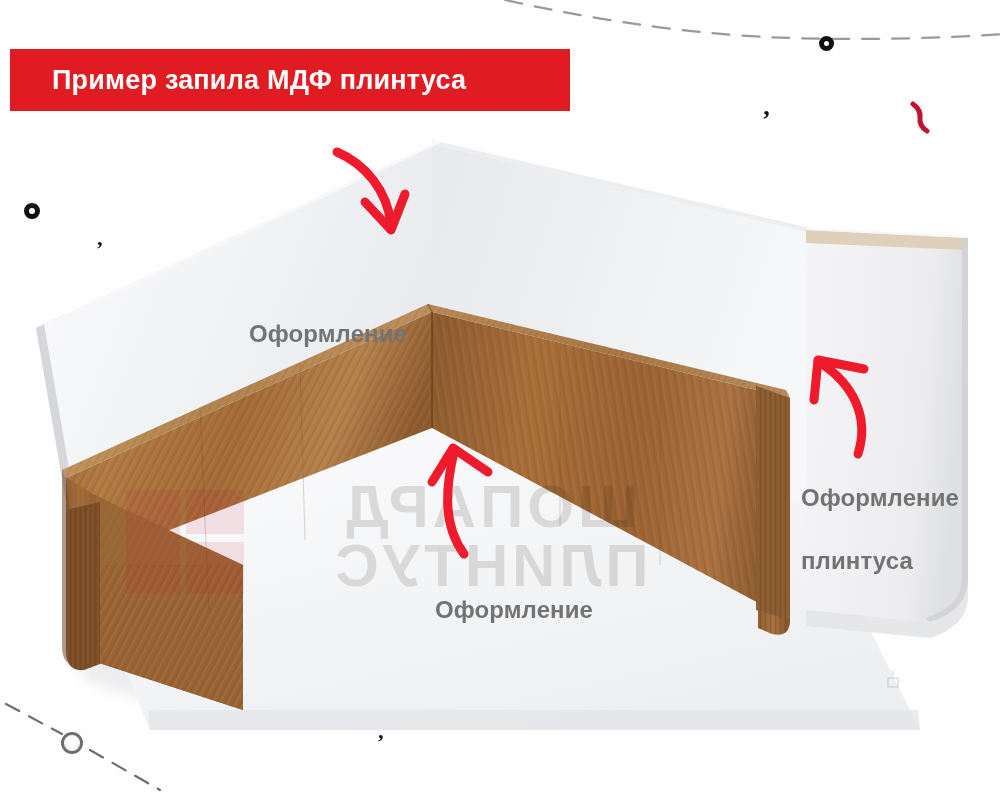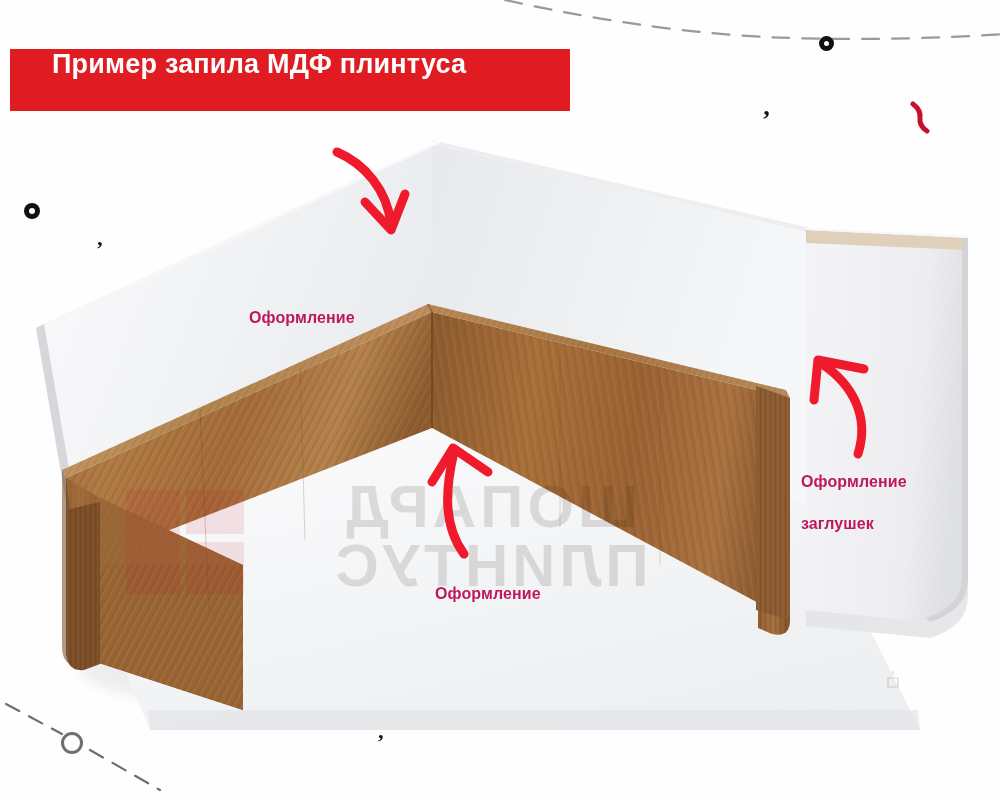--- a/index.html
+++ b/index.html
@@ -14,35 +14,35 @@
   
   .deco{position:absolute;pointer-events:none;}
   .ring-solid{border-radius:50%;background:#111;display:flex;align-items:center;justify-content:center;}
   .ring-solid::after{content:"";display:block;border-radius:50%;background:#fff;}
   .ring-open{border-radius:50%;border:3px solid #6e6e6e;background:transparent;}
   .comma{color:#111;font-weight:700;line-height:1;font-family:"Liberation Serif",serif;}
 
   
   #title-banner{
     position:absolute;left:10px;top:49px;width:560px;height:62px;
-    background:#e01b22;display:flex;align-items:flex-start;
+    background:#e01b22;display:flex;align-items:center;
     box-shadow:0 0 0 0 rgba(0,0,0,0);
   }
   #title-banner .t{
     color:#ffffff;font-size:27px;font-weight:700;letter-spacing:.2px;
     margin-left:42px;white-space:nowrap;
   }
 
   
   #mockup{position:absolute;left:0;top:110px;width:1000px;height:620px;}
   .poly{position:absolute;left:0;top:0;width:1000px;height:620px;}
 
   
   .callout{
-    position:absolute;color:#be185d;font-weight:700;font-size:16px;
+    position:absolute;color:#737373;font-weight:700;font-size:24px;
     line-height:1.32;letter-spacing:.1px;white-space:pre-line;
   }
   #callout-joints{left:249px;top:286px;}
   #callout-inner{left:435px;top:562px;}
   #callout-caps{left:801px;top:450px;}
 
   
   .arrow{position:absolute;pointer-events:none;}
   #arrow-joints{left:325px;top:138px;width:110px;height:110px;}
   #arrow-inner{left:420px;top:430px;width:120px;height:130px;}
@@ -294,16 +294,16 @@
   <div class="callout" id="callout-joints" data-name="callout-joints">
     <div data-name="callout-joints-line1">Оформление</div>
   </div>
 
   <div class="callout" id="callout-inner" data-name="callout-inner-corner">
     <div data-name="callout-inner-corner-line1">Оформление</div>
   </div>
 
   <div class="callout" id="callout-caps" data-name="callout-end-caps">
     <div data-name="callout-end-caps-line1">Оформление</div>
-    <div data-name="callout-end-caps-line2">заглушек</div>
+    <div data-name="callout-end-caps-line2">плинтуса</div>
   </div>
 
 </div>
 
 </body></html>

